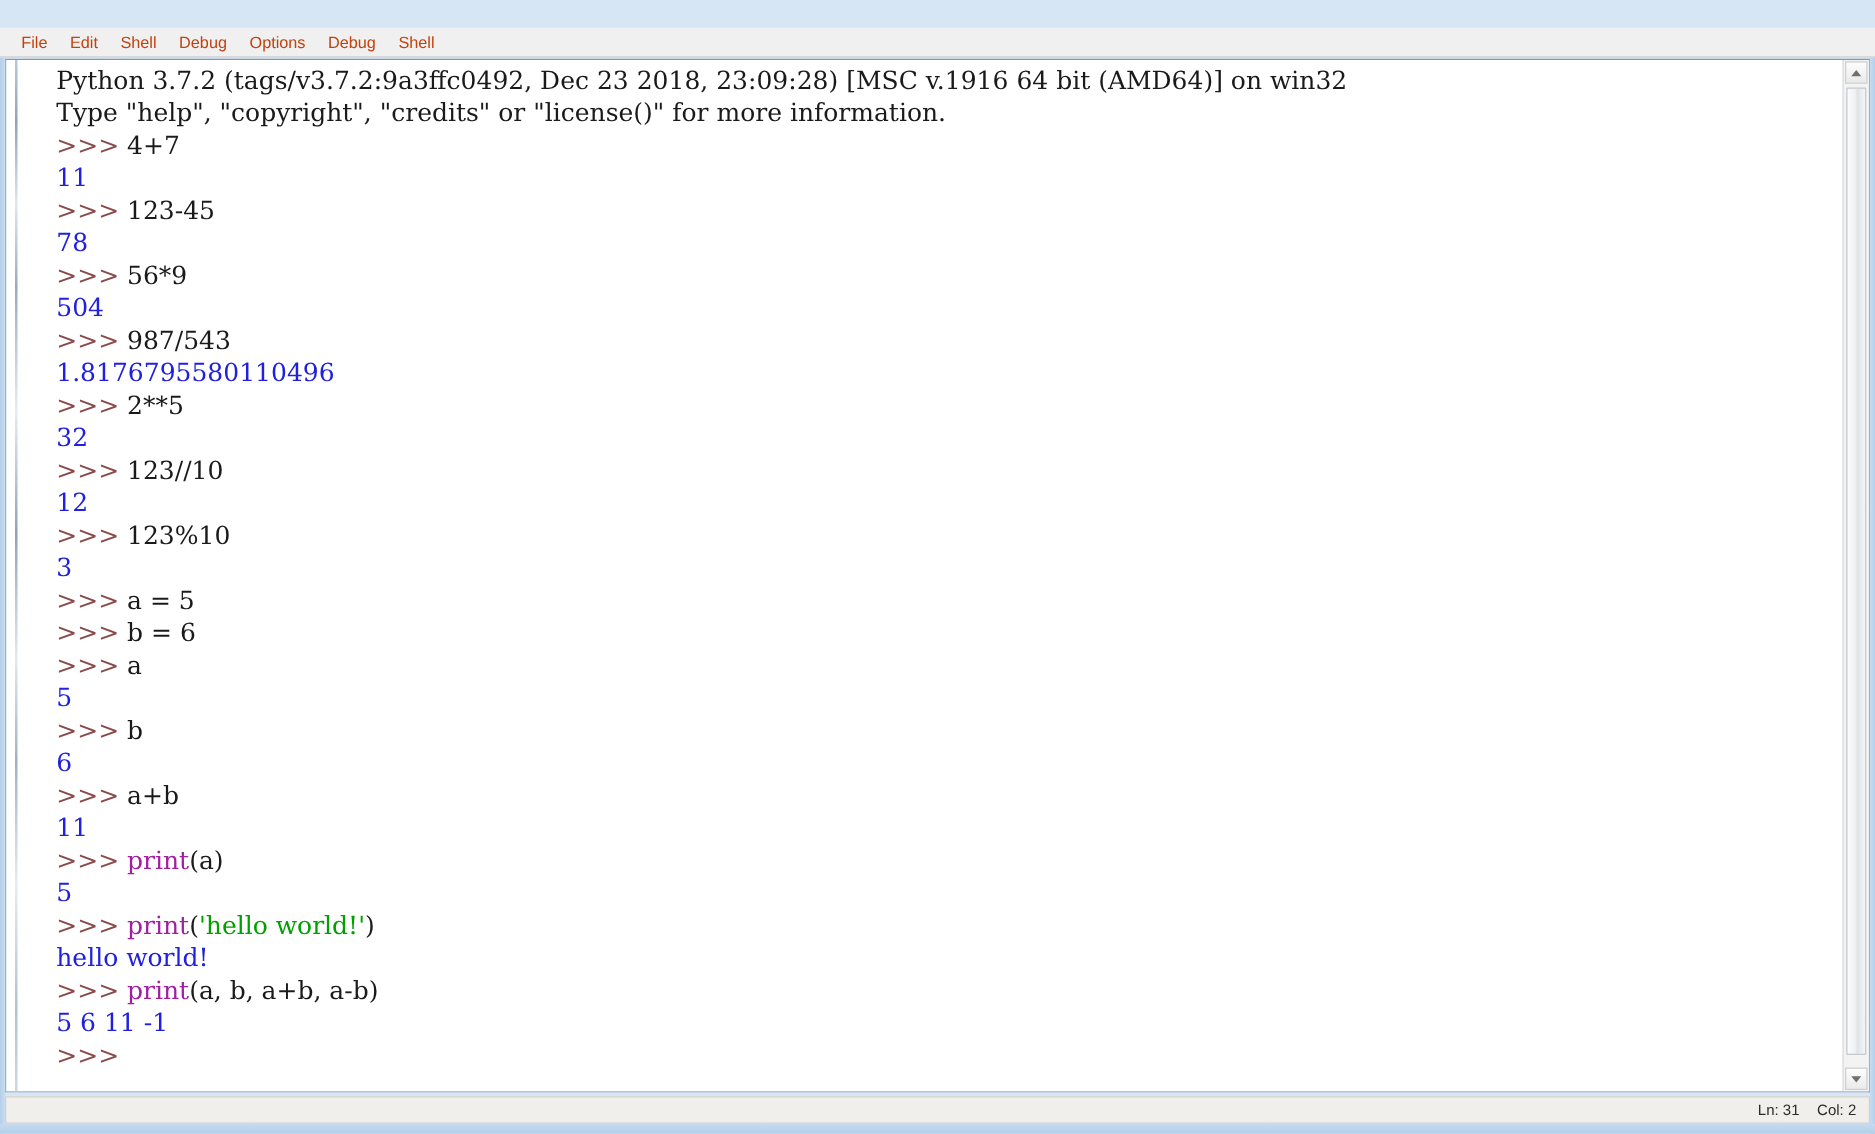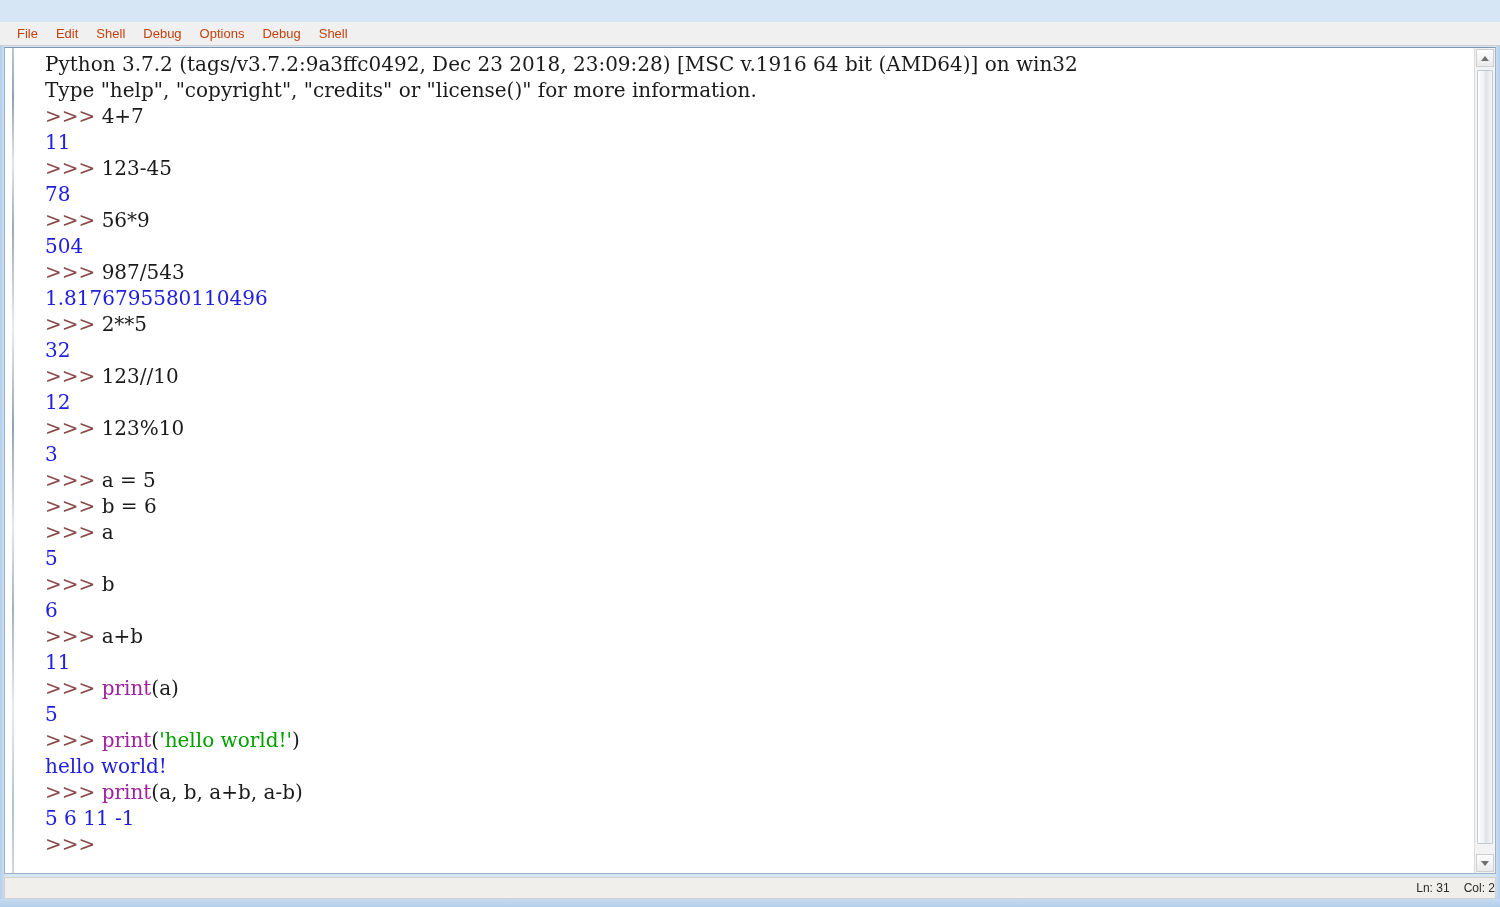--- a/index.html
+++ b/index.html
@@ -208,21 +208,21 @@
     position: absolute;
     left: 4px; bottom: 8px;
     width: 1492px;
     height: 22px;
     background: #f0efeb;
     border: 1px solid #d3d1cc;
     box-sizing: border-box;
     display: flex;
     align-items: center;
     justify-content: flex-end;
-    padding-right: 0;
+    padding-right: 10px;
     gap: 14px;
   }
   .status-text {
     font-size: 12px;
     color: #2b2b2b;
     white-space: nowrap;
   }
 
   .frame-bottom {
     position: absolute;

